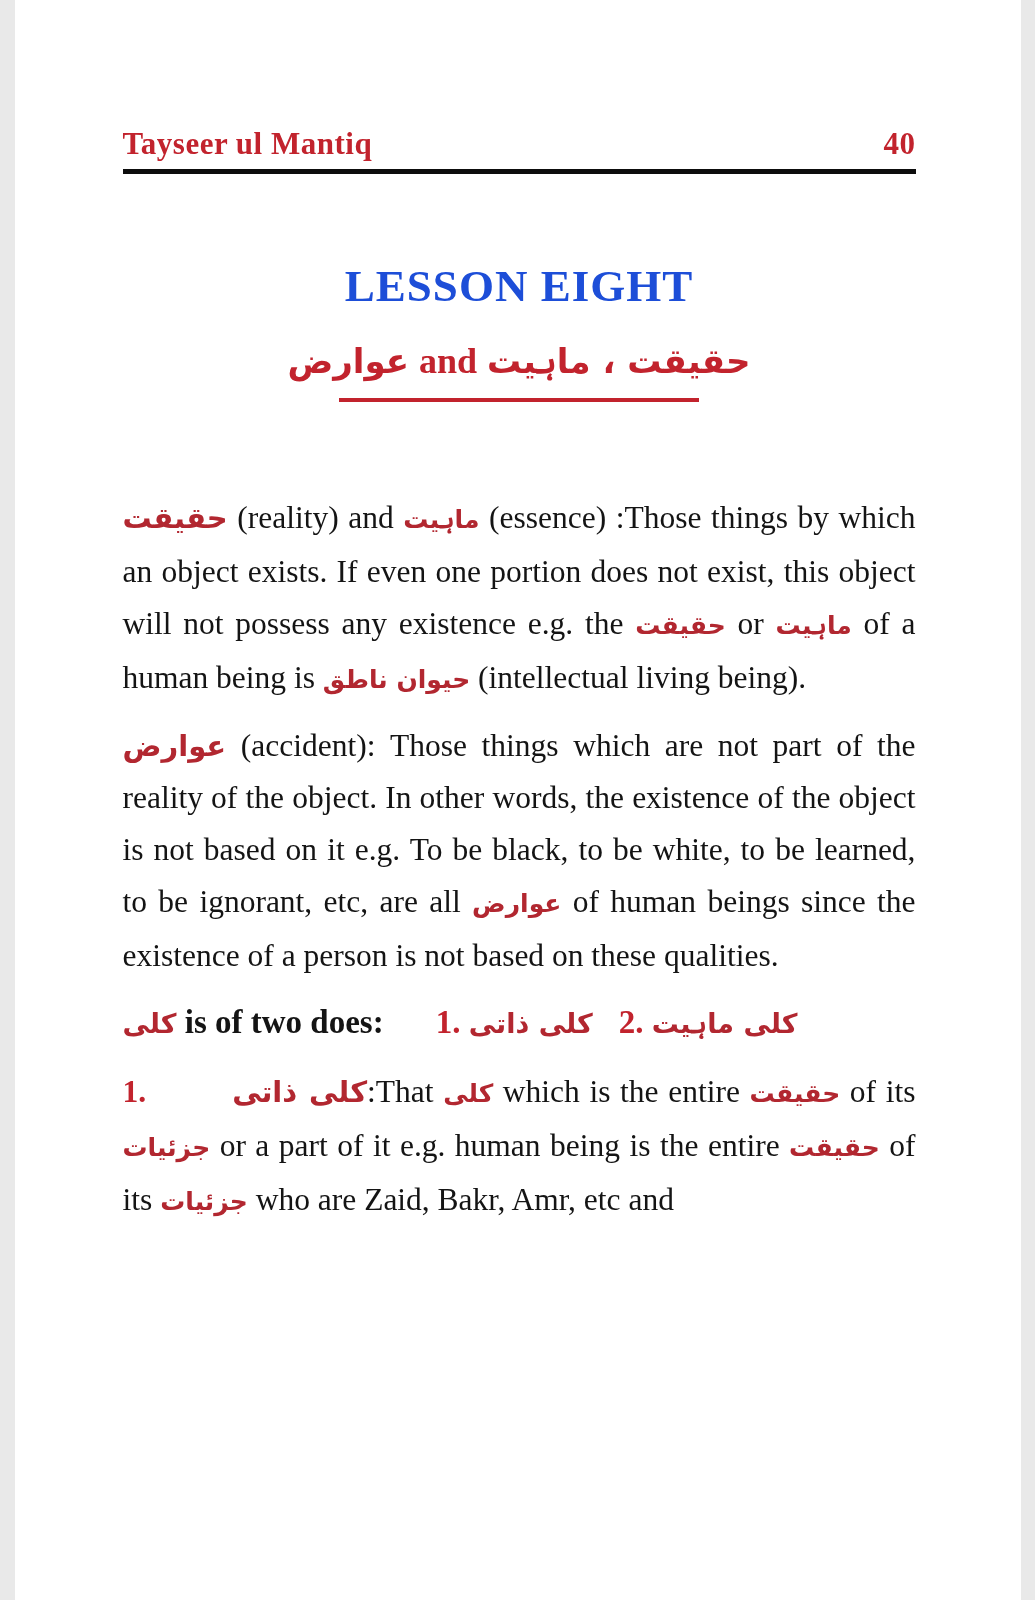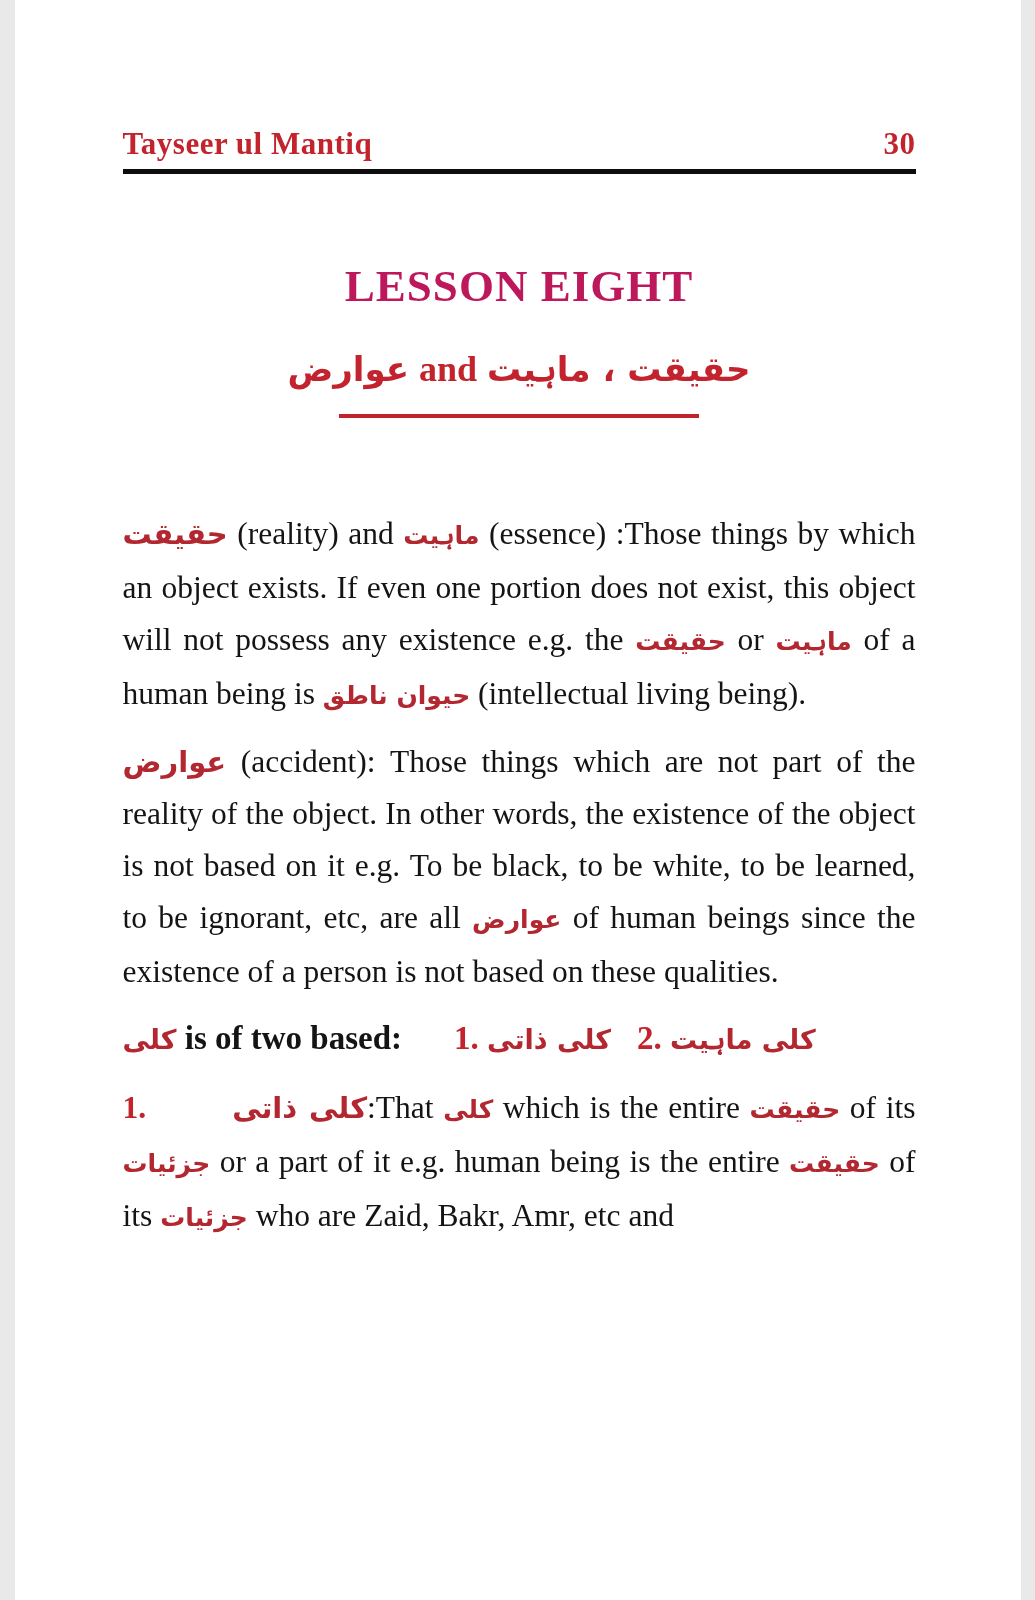--- a/index.html
+++ b/index.html
@@ -13,31 +13,31 @@
 
   
   .header-row { display:flex; justify-content:space-between; align-items:baseline; }
   .book-title, .page-number {
     color:#c2232d; font-weight:bold; font-size:31px; letter-spacing:.5px;
   }
   .header-rule { height:5px; background:#0d0d0d; margin-top:7px; }
 
   
   .lesson-title {
-    text-align:center; color:#be185d; font-weight:bold;
+    text-align:center; color:#1d4ed8; font-weight:bold;
     font-size:45px; letter-spacing:1px; margin-top:86px;
   }
   .lesson-subtitle { text-align:center; margin-top:24px; color:#c2232d; direction:rtl; }
   .lesson-subtitle .urdu-big {
     font-family:"DejaVu Sans",sans-serif; font-size:34px; font-weight:bold;
     direction:rtl; unicode-bidi:isolate;
   }
   .lesson-subtitle .and-word {
     font-family:"Liberation Serif",serif; font-size:36px; font-weight:bold;
-    margin:12px 10px; direction:ltr; unicode-bidi:isolate; display:inline-block;
+    margin:4px 10px; direction:ltr; unicode-bidi:isolate; display:inline-block;
   }
   .subtitle-underline { width:360px; height:4px; background:#c2232d; margin:12px auto 0; }
 
   
   .body { margin-top:90px; font-size:31.5px; line-height:52px; text-align:justify; }
   .para { margin-bottom:14px; }
   .urdu {
     font-family:"DejaVu Sans",sans-serif; color:#b22730;
     font-size:25px; font-weight:600; direction:rtl; unicode-bidi:isolate;
     white-space:nowrap;
@@ -52,36 +52,36 @@
   .p3 .lead-gap { display:inline-block; width:86px; }
 </style>
 </head>
 <body>
 
 <div class="page">
   <div class="content">
 
     <div class="header-row">
       <span class="book-title">Tayseer ul Mantiq</span>
-      <span class="page-number">30</span>
+      <span class="page-number">40</span>
     </div>
     <div class="header-rule"></div>
 
     <div class="lesson-title">LESSON EIGHT</div>
 
     <div class="lesson-subtitle">
       <span class="urdu-big">حقیقت ، ماہیت</span><span class="and-word">and</span><span class="urdu-big">عوارض</span>
     </div>
     <div class="subtitle-underline"></div>
 
     <div class="body">
 
       <p class="para"><span class="urdu lead">حقیقت</span><span> (reality) and </span><span class="urdu">ماہیت</span><span> (essence) :Those things by which an object exists. If even one portion does not exist, this object will not possess any existence e.g. the </span><span class="urdu">حقیقت</span><span> or </span><span class="urdu">ماہیت</span><span>  of a human being is </span><span class="urdu">حیوان ناطق</span><span> (intellectual living being).</span></p>
 
       <p class="para"><span class="urdu lead">عوارض</span><span> (accident): Those things which are not part of the reality of the object. In other words, the existence of the object is not based on it e.g. To be black, to be white, to be learned, to be ignorant, etc, are all </span><span class="urdu">عوارض</span><span> of human beings since the existence of a person is not based on these qualities.</span></p>
 
-      <p class="types-heading"><span class="urdu lead">کلی</span><span> is of two based:</span><span class="gap-a"></span><span class="num">1.</span><span> </span><span class="urdu">کلی ذاتی</span><span class="gap-b"></span><span class="num">2.</span><span> </span><span class="urdu">کلی ماہیت</span></p>
+      <p class="types-heading"><span class="urdu lead">کلی</span><span> is of two does:</span><span class="gap-a"></span><span class="num">1.</span><span> </span><span class="urdu">کلی ذاتی</span><span class="gap-b"></span><span class="num">2.</span><span> </span><span class="urdu">کلی ماہیت</span></p>
 
       <p class="para p3"><span class="num">1.</span><span class="lead-gap"></span><span class="urdu lead">کلی ذاتی</span><span>:That </span><span class="urdu">کلی</span><span> which is the entire </span><span class="urdu">حقیقت</span><span>  of its </span><span class="urdu">جزئیات</span><span> or a part of it e.g. human being is the entire </span><span class="urdu">حقیقت</span><span> of its </span><span class="urdu">جزئیات</span><span> who are Zaid, Bakr, Amr, etc and</span></p>
 
     </div>
   </div>
 </div>
 
 </body></html>

